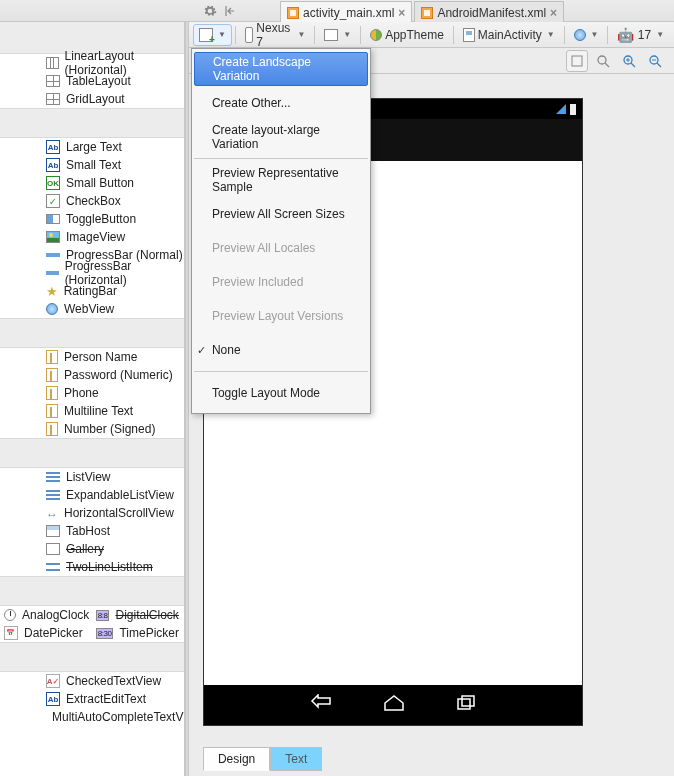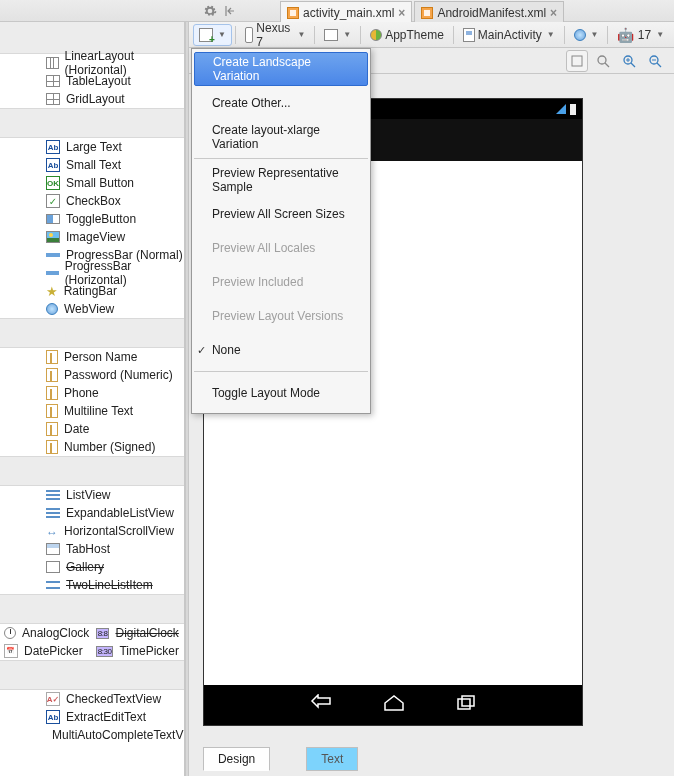--- a/index.html
+++ b/index.html
@@ -115,21 +115,21 @@
   .dropdown {
     position:absolute; left:2px; top:26px; width:180px;
     background:#f6f6f6; border:1px solid #999; box-shadow:2px 2px 6px rgba(0,0,0,0.25);
     z-index:50; padding:3px 0;
   }
   .dropdown .ditem{height:34px;display:flex;align-items:center;padding:0 8px 0 20px;color:#222;position:relative;}
   .dropdown .ditem.selected{background:#4a86e8;background:linear-gradient(#6ea4ee,#4a86e8);color:#fff;border:1px solid #2e6bcf;margin:0 2px;border-radius:2px;padding-left:18px;}
   .dropdown .ditem.disabled{color:#a0a0a0;}
   .dropdown .dsep{height:1px;background:#c9c9c9;margin:4px 2px;}
   .dropdown .dcheck::before{content:"✓";position:absolute;left:5px;color:#333;font-size:11px;}
-  .bottom-tabs{position:absolute;left:14px;bottom:6px;display:flex;align-items:flex-end;gap:36px;}
+  .bottom-tabs{position:absolute;left:14px;bottom:6px;display:flex;align-items:flex-end;}
   .btab{padding:4px 14px;border:1px solid #bfbfbf;background:#7dd3fc;border-bottom:1px solid #bfbfbf;color:#555;position:relative;top:1px;}
   .btab.active{background:#fefefe;border-bottom-color:#fefefe;color:#222;}
   .splitter { width:5px; background:#d8d8d8; border-left:1px solid #c7c7c7; border-right:1px solid #c7c7c7; cursor:col-resize;}
 </style>
 </head>
 <body>
 
 <div class="root">
 
   <div class="tabbar">
@@ -226,24 +226,20 @@
           <span class="pi-text"></span>
           <span class="lbl">Password (Numeric)</span>
         </div>
       <div class="palette-item">
           <span class="pi-text"></span>
           <span class="lbl">Phone</span>
         </div>
       <div class="palette-item">
           <span class="pi-text"></span>
           <span class="lbl">Multiline Text</span>
-        </div>
-      <div class="palette-item">
-          <span class="pi-text"></span>
-          <span class="lbl">Date</span>
         </div>
       <div class="palette-item">
           <span class="pi-text"></span>
           <span class="lbl">Number (Signed)</span>
         </div>
 
       <div class="palette-group-sep" style="height:30px;"></div>
 
       <div class="palette-item">
           <span class="pi-list">

